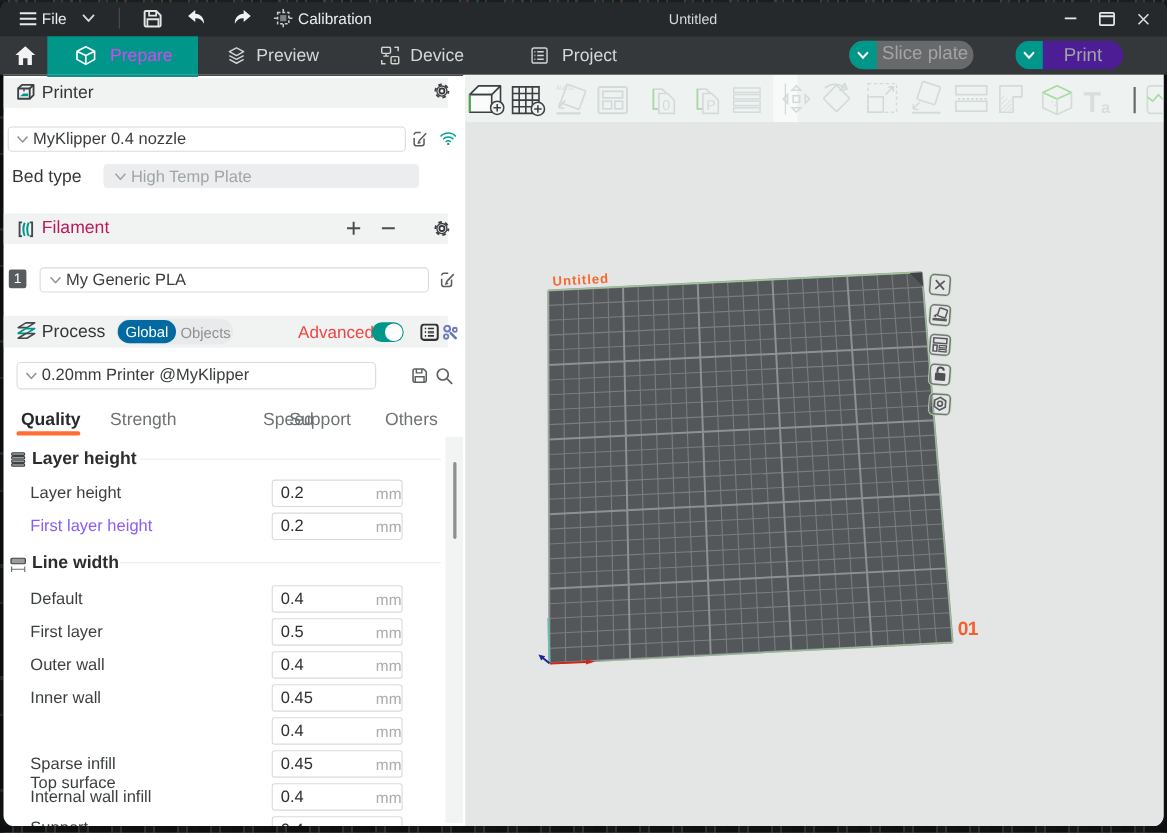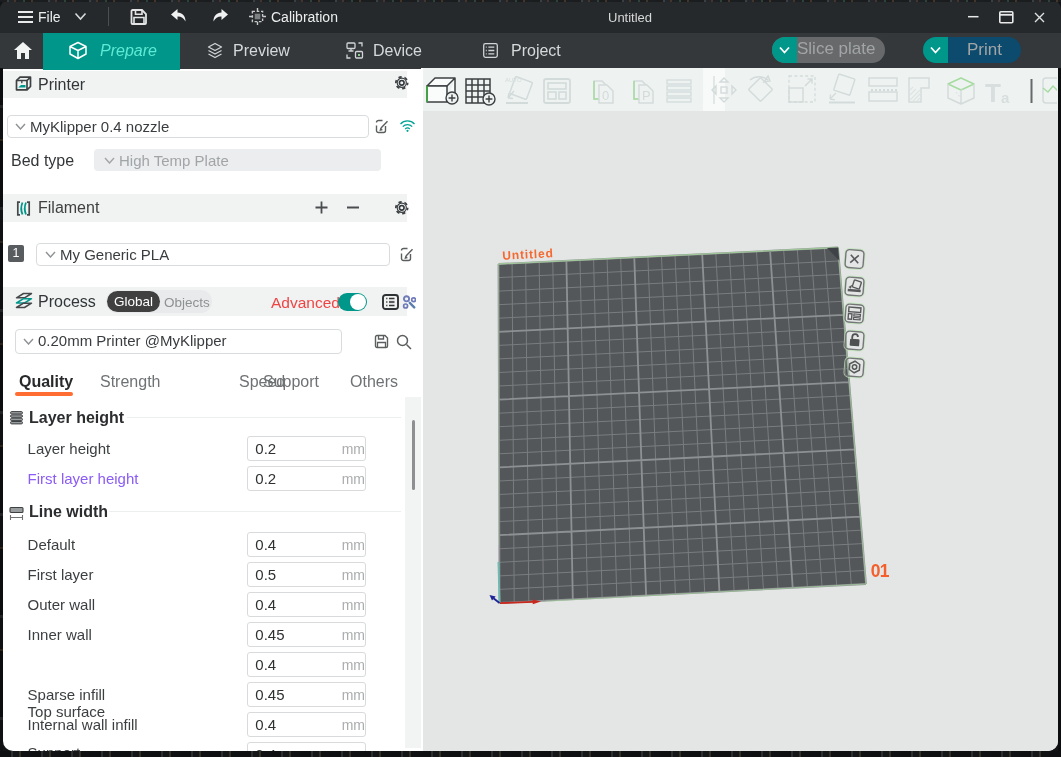--- a/index.html
+++ b/index.html
@@ -61,21 +61,21 @@
 <div class="abs" style="left:0;top:33px;width:43px;height:35px;background:#35383b;"></div>
 
 <svg class="abs" style="left:13px;top:41px" width="20" height="19" viewBox="0 0 20 19">
   <path d="M10 1 L19 9 H16 V18 H12 V12 H8 V18 H4 V9 H1 Z" fill="#f2f3f3"></path>
 </svg>
 
 <div class="abs" style="left:43px;top:33px;width:137px;height:35px;background:#00968a;"></div>
 <svg class="abs" style="left:68px;top:41px" width="20" height="19" viewBox="0 0 20 19">
   <path d="M10 1.5 L18 5.5 L18 13 L10 17.5 L2 13 L2 5.5 Z M2 5.5 L10 9.5 L18 5.5 M10 9.5 V17.5" fill="none" stroke="#ffffff" stroke-width="1.5" stroke-linejoin="round"></path>
 </svg>
-<div class="abs" style="left:100px;top:42px;font-size:16px;color:#5eead4;font-style:italic;">Prepare</div>
+<div class="abs" style="left:100px;top:42px;font-size:16px;color:#d946ef;">Prepare</div>
 
 <svg class="abs" style="left:207px;top:42px" width="16" height="17" viewBox="0 0 16 17">
   <path d="M1.5 5 L8 1.5 L14.5 5 L8 8.5 Z" fill="none" stroke="#d2d5d6" stroke-width="1.3" stroke-linejoin="round"></path>
   <path d="M1.5 8.5 L8 12 L14.5 8.5 M1.5 12 L8 15.5 L14.5 12" fill="none" stroke="#d2d5d6" stroke-width="1.3" stroke-linejoin="round"></path>
 </svg>
 <div class="abs" style="left:233px;top:42px;font-size:16px;color:#d6d9da;">Preview</div>
 
 <svg class="abs" style="left:346px;top:42px" width="18" height="17" viewBox="0 0 18 17">
   <rect x="1" y="1" width="8" height="5.5" rx="1" fill="none" stroke="#d2d5d6" stroke-width="1.3"></rect>
   <path d="M5 6.5 v2.5 M2.5 9 h5" stroke="#d2d5d6" stroke-width="1.3" fill="none"></path>
@@ -90,24 +90,24 @@
   <path d="M7.5 5.5h7M7.5 9.5h7M7.5 13.5h7" stroke="#d2d5d6" stroke-width="1.6"></path>
     <path d="M4.5 5.5h1M4.5 9.5h1M4.5 13.5h1" stroke="#d2d5d6" stroke-width="1.6"></path>
 </svg>
 <div class="abs" style="left:511px;top:42px;font-size:16px;color:#d6d9da;">Project</div>
 
 <div class="abs" style="left:772px;top:37px;width:113px;height:26px;border-radius:13px;background:#67696b;overflow:hidden;">
   <div class="abs" style="left:0;top:0;width:25px;height:26px;background:#00978b;"></div>
   <svg class="abs" style="left:6px;top:9px" width="13" height="9" viewBox="0 0 13 9">
       <path d="M2 1.5L6.5 6.5L11 1.5" stroke="#fff" stroke-width="1.8" fill="none"></path>
     </svg>
-  <div class="abs" style="left:25px;top:2px;width:88px;text-align:left;font-size:17px;color:#a2a5a6;">Slice plate</div>
+  <div class="abs" style="left:25px;top:2px;width:88px;text-align:center;font-size:17px;color:#a2a5a6;">Slice plate</div>
 </div>
 
-<div class="abs" style="left:923px;top:37px;width:98px;height:26px;border-radius:13px;background:#0c4a6e;overflow:hidden;">
+<div class="abs" style="left:923px;top:37px;width:98px;height:26px;border-radius:13px;background:#4c1d95;overflow:hidden;">
   <div class="abs" style="left:0;top:0;width:25px;height:26px;background:#00978b;"></div>
   <svg class="abs" style="left:6px;top:9px" width="13" height="9" viewBox="0 0 13 9">
       <path d="M2 1.5L6.5 6.5L11 1.5" stroke="#fff" stroke-width="1.8" fill="none"></path>
     </svg>
   <div class="abs" style="left:25px;top:3px;width:73px;text-align:center;font-size:17px;color:#a2a5a6;">Print</div>
 </div>
 
 <div class="abs" style="left:3px;top:68px;width:1055px;height:683px;background:#ffffff;border-radius:0 0 10px 10px;overflow:hidden;">
   <div class="abs" style="left:419.5px;top:0;width:635.5px;height:683px;background:#e4e6e6;"></div>
   <div class="abs" style="left:419.5px;top:0;width:635.5px;height:43px;background:#eef3f2;"></div>
@@ -253,21 +253,21 @@
         <path d="M1 1l4.5 5L10 1" stroke="#a2a5a6" stroke-width="1.4" fill="none"></path>
       </svg>
       <div class="abs" style="left:116px;top:84px;font-size:15px;color:#a2a5a7;white-space:nowrap;">High Temp Plate</div>
       <div class="abs" style="left:0px;top:126px;width:404px;height:28px;background:#f0f3f2;"></div>
       <svg class="abs" style="left:13px;top:132.5px" width="15" height="15" viewBox="0 0 15 15">
         <path d="M4 1.2 H1.8 V13.8 H4" stroke="#45484a" stroke-width="1.7" fill="none"></path>
         <path d="M6.5 1.5 C4.8 5.5 4.8 9.5 6.5 13.5" stroke="#00978b" stroke-width="1.8" fill="none"></path>
         <path d="M10 1.5 C8.3 5.5 8.3 9.5 10 13.5" stroke="#00978b" stroke-width="1.8" fill="none"></path>
         <path d="M11 1.2 H13.2 V13.8 H11" stroke="#45484a" stroke-width="1.7" fill="none"></path>
       </svg>
-      <div class="abs" style="left:35px;top:131px;font-size:16px;color:#404040;white-space:nowrap;">Filament</div>
+      <div class="abs" style="left:35px;top:131px;font-size:16px;color:#be185d;white-space:nowrap;">Filament</div>
       <svg class="abs" style="left:312px;top:133px" width="13" height="13" viewBox="0 0 13 13">
         <path d="M6.5 0.5v12M0.5 6.5h12" stroke="#4a4d4f" stroke-width="1.8"></path>
       </svg>
       <svg class="abs" style="left:343.5px;top:133px" width="12" height="13" viewBox="0 0 12 13">
         <path d="M0 6.5h12" stroke="#4a4d4f" stroke-width="1.8"></path>
       </svg>
       <svg class="abs" style="left:390.5px;top:131.5px" width="15.5" height="15.5" viewBox="0 0 15.5 15.5">
         <circle cx="7.75" cy="7.75" r="5.89" stroke="#3e4144" stroke-width="1.7825" fill="none" stroke-dasharray="3.255 2.8675" stroke-dashoffset="0.775"></circle>
         <circle cx="7.75" cy="7.75" r="4.5725" stroke="#3e4144" stroke-width="1.2" fill="none"></circle>
         <circle cx="7.75" cy="7.75" r="2.3249999999999997" stroke="#33363a" stroke-width="1.6" fill="none"></circle>
@@ -283,21 +283,21 @@
         <path d="M6 9 L12.5 2.2 M6 9 l-.6 2 2-.5" stroke="#5b5e5f" fill="none" stroke-width="1.4"></path>
       </svg>
       <div class="abs" style="left:0px;top:219px;width:404px;height:29px;background:#f0f3f2;"></div>
       <svg class="abs" style="left:12px;top:224px" width="18" height="17" viewBox="0 0 18 17">
         <path d="M1.5 5.8 L8.5 1.5 H16.5 L9.5 5.8 Z" stroke="#45484a" stroke-width="1.5" fill="none" stroke-linejoin="round"></path>
         <path d="M1.5 11 L8.5 6.7 H16.5 L9.5 11 Z" stroke="#00978b" stroke-width="1.5" fill="none" stroke-linejoin="round"></path>
         <path d="M1.5 15.5 L8.5 11.2 H16.5 L9.5 15.5 Z" stroke="#45484a" stroke-width="1.5" fill="none" stroke-linejoin="round"></path>
       </svg>
       <div class="abs" style="left:35px;top:225px;font-size:16px;color:#333638;white-space:nowrap;">Process</div>
       <div class="abs" style="left:103px;top:222px;width:106px;height:23px;background:#e9eaeb;border-radius:11.5px;"></div>
-      <div class="abs" style="left:104px;top:223px;width:53px;height:21px;background:#404040;border-radius:10.5px;color:#fff;font-size:13.5px;text-align:center;line-height:21px;">Global</div>
+      <div class="abs" style="left:104px;top:223px;width:53px;height:21px;background:#0369a1;border-radius:10.5px;color:#fff;font-size:13.5px;text-align:center;line-height:21px;">Global</div>
       <div class="abs" style="left:161px;top:227px;font-size:13.5px;color:#8e9192;white-space:nowrap;">Objects</div>
       <div class="abs" style="left:268px;top:226px;font-size:15.5px;color:#ef4444;white-space:nowrap;">Advanced</div>
       <div class="abs" style="left:335px;top:224.8px;width:29px;height:18.4px;background:#00978b;border-radius:9.2px;"></div>
       <div class="abs" style="left:346.5px;top:226px;width:16px;height:16px;background:#fff;border-radius:50%;"></div>
       <svg class="abs" style="left:379px;top:226px" width="17" height="16" viewBox="0 0 17 16">
         <rect x="1" y="1" width="15" height="14" rx="2.5" fill="none" stroke="#303335" stroke-width="1.9"></rect>
         <path d="M4.2 4.6h1.2M4.2 8h1.2M4.2 11.4h1.2" stroke="#303335" stroke-width="1.5" fill="none"></path>
         <path d="M7 4.6h5.5M7 11.4h5.5" stroke="#303335" stroke-width="1.5" fill="none"></path>
         <path d="M7 8h5.5" stroke="#5a5d5f" stroke-width="2.2" fill="none"></path>
       </svg>

